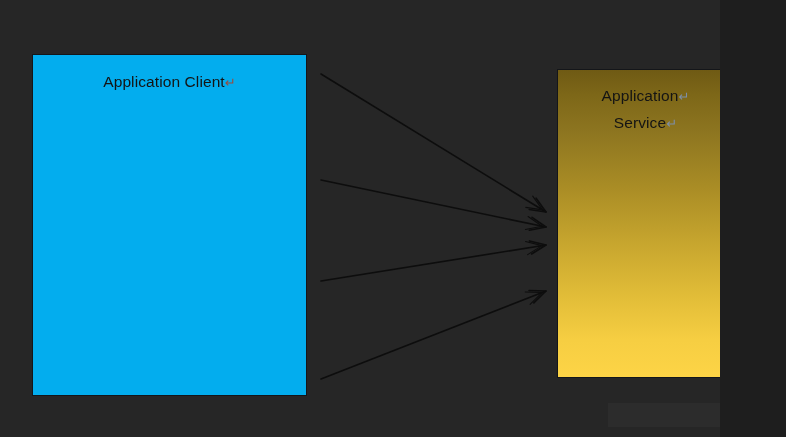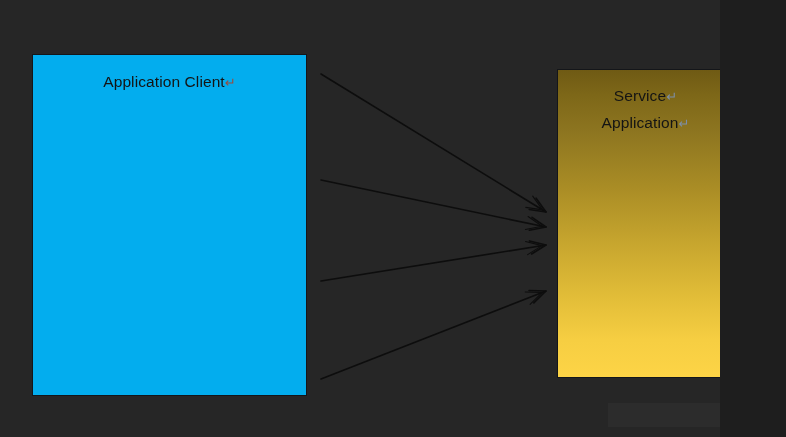--- a/index.html
+++ b/index.html
@@ -91,22 +91,22 @@
 
 <div id="canvas">
 
   <div class="ghost-panel"></div>
 
   <div class="node node-client">
     <span class="node-label"><span>Application Client</span><span class="pilcrow pilcrow-red">↵</span></span>
   </div>
 
   <div class="node node-service">
+    <span class="node-label"><span>Application</span><span class="pilcrow pilcrow-blue">↵</span></span>
     <span class="node-label"><span>Service</span><span class="pilcrow pilcrow-blue">↵</span></span>
-    <span class="node-label"><span>Application</span><span class="pilcrow pilcrow-blue">↵</span></span>
   </div>
 
   <svg class="arrows" viewBox="0 0 786 437" width="786" height="437" xmlns="http://www.w3.org/2000/svg">
     <g id="connector-group">
         <g>
           <line x1="321" y1="74" x2="546" y2="212" stroke="#0d0d0d" stroke-width="1.6" stroke-linecap="round"></line>
           <path d="M 529.1913130624772 209.45676516295657 L 546 212 L 536.1136800362528 198.1702972709312" fill="none" stroke="#0d0d0d" stroke-width="1.6" stroke-linecap="round" stroke-linejoin="round"></path>
           <path d="M 525.7815616261913 207.36545094870124 L 542.5902485637141 209.90868578574467 L 532.703928599967 196.07898305667584" fill="none" stroke="#0d0d0d" stroke-width="1.1" stroke-linecap="round" stroke-linejoin="round"></path>
         </g>
         <g>

